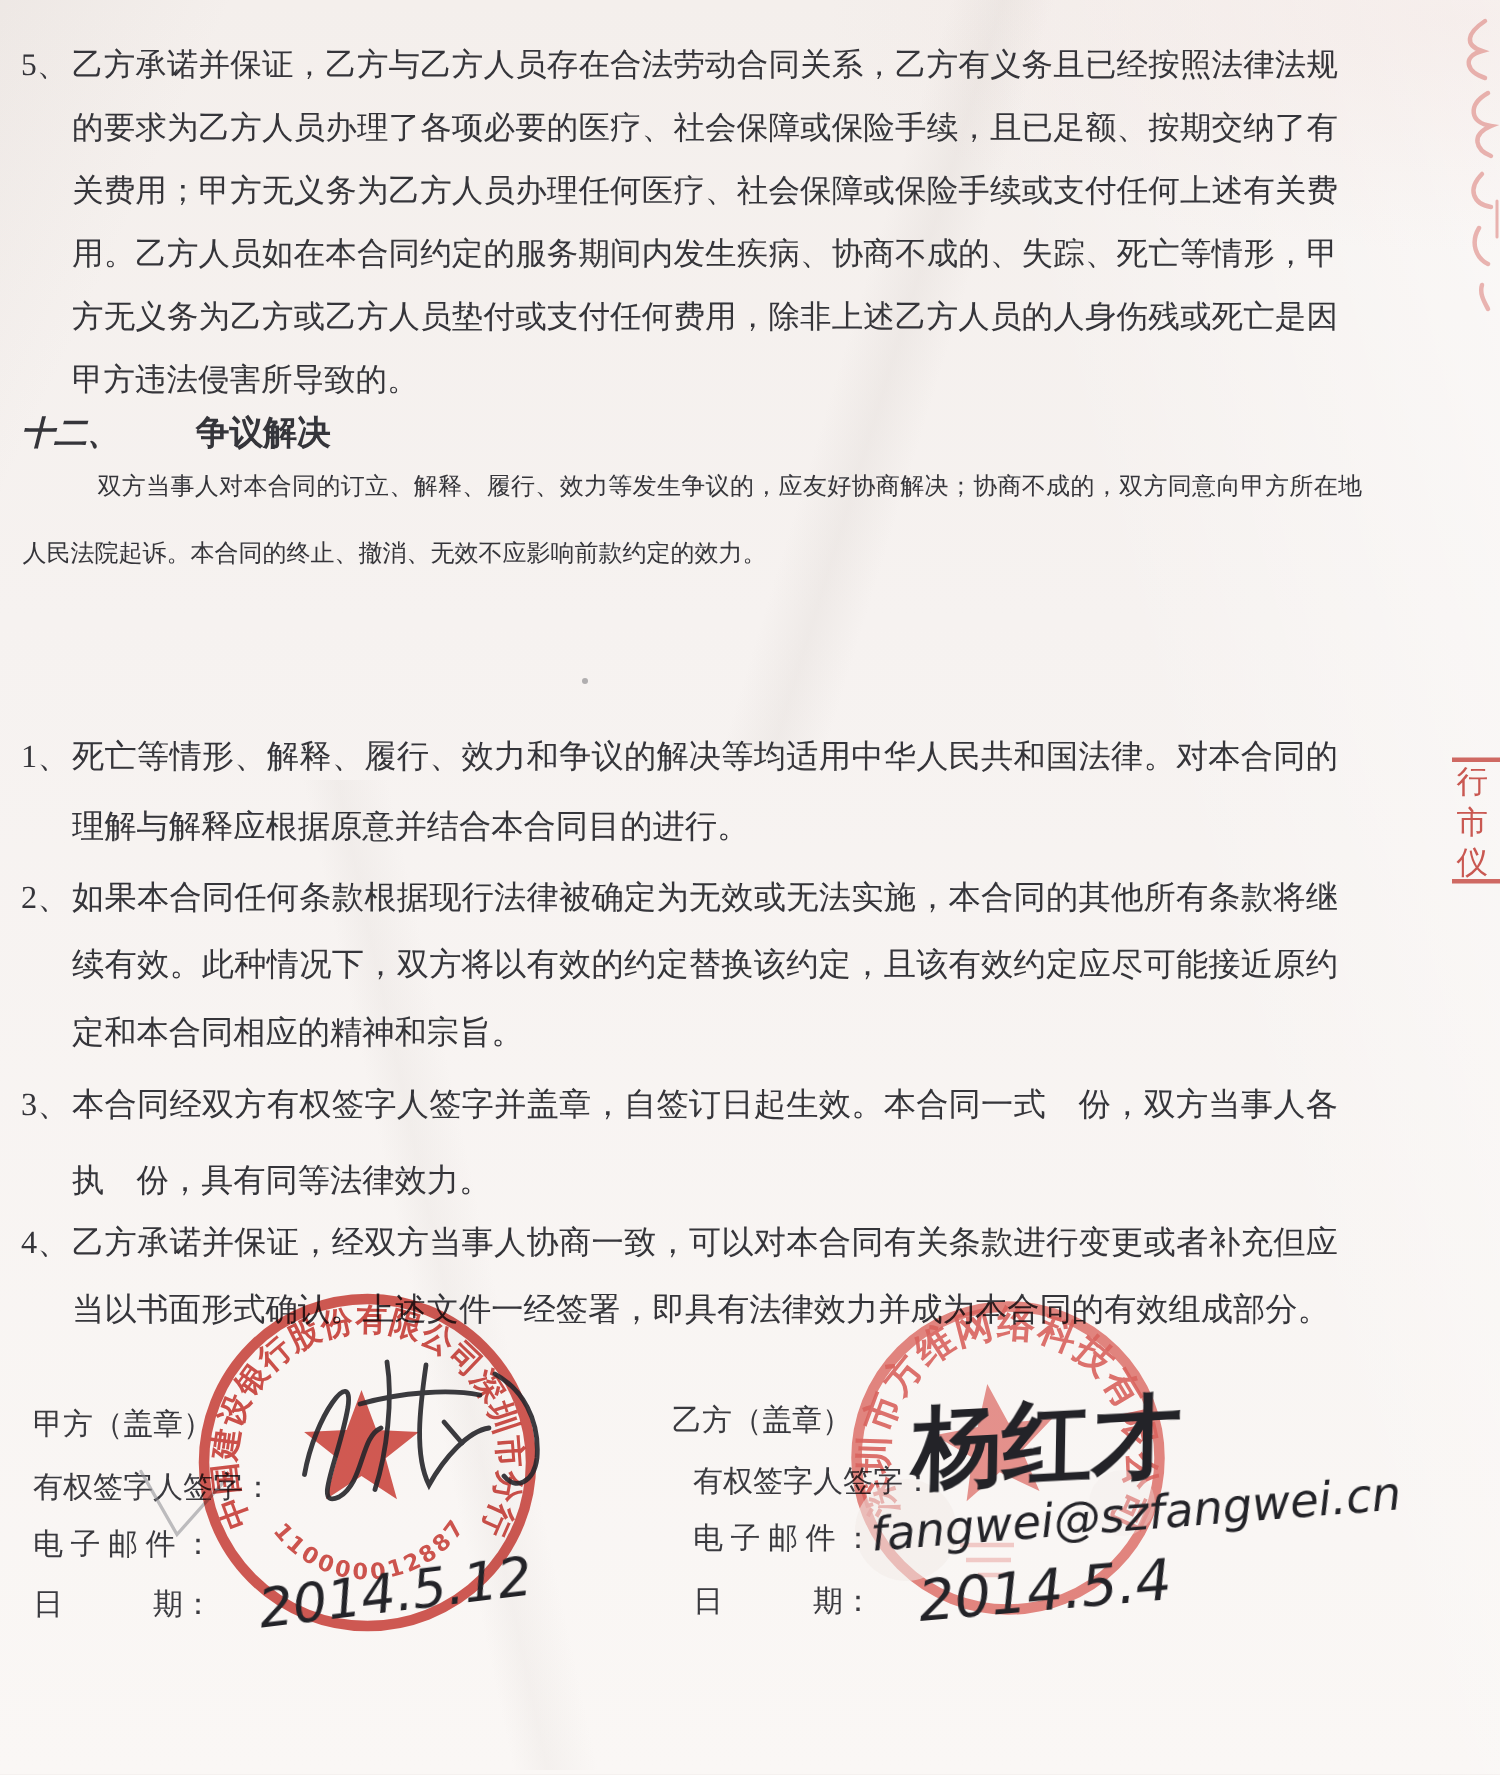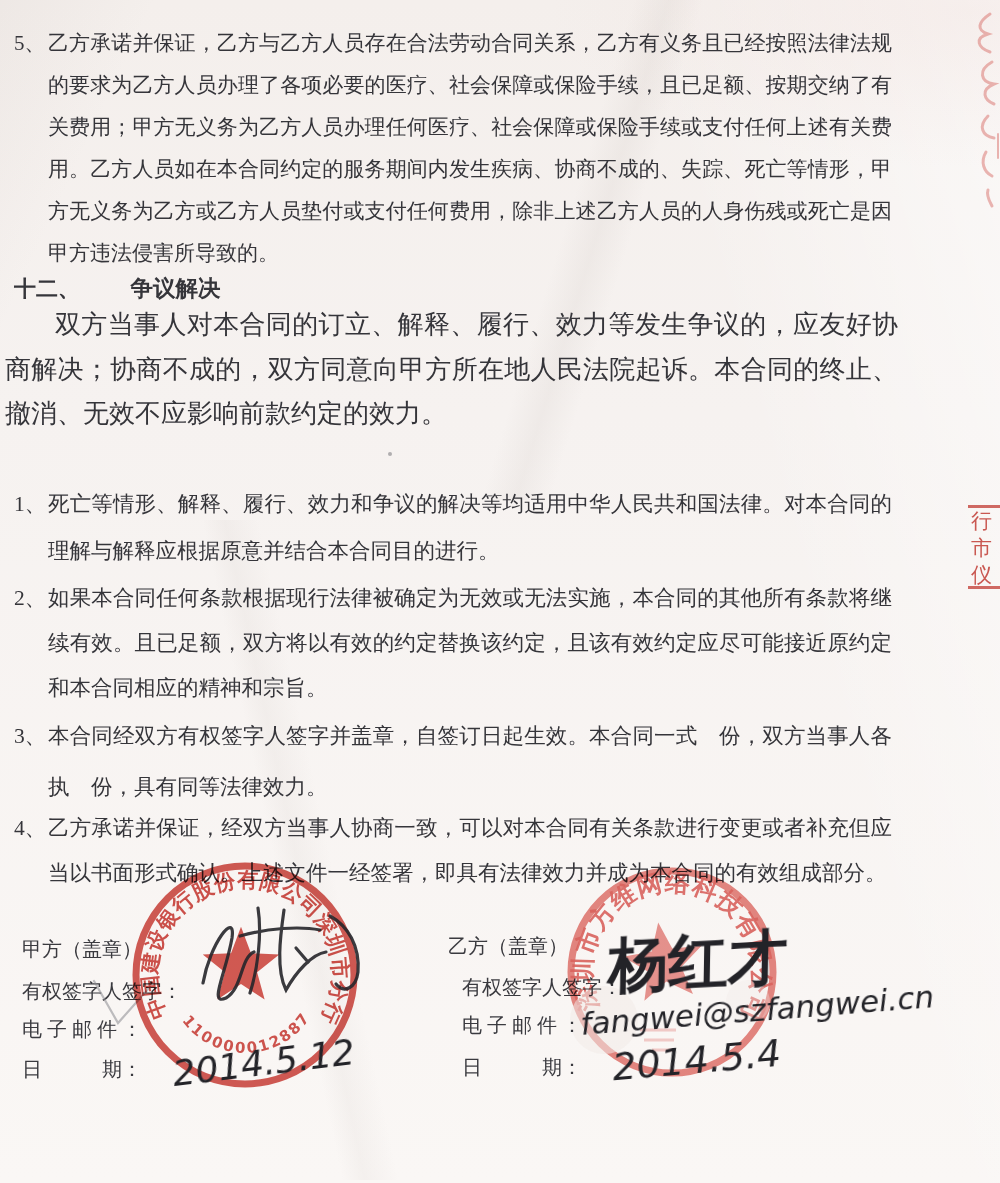--- a/index.html
+++ b/index.html
@@ -11,23 +11,23 @@
       linear-gradient(255deg, rgba(255,255,255,.55) 0%, transparent 28%),
       linear-gradient(180deg,#f4efec 0%,#f6f2f0 35%,#faf7f5 100%);
     font-family:"Liberation Serif","DejaVu Serif",serif;color:#35353a;}
   .wrinkle{position:absolute;left:0;width:1000px;pointer-events:none;}
   .w1{top:0;height:500px;background:linear-gradient(107deg, transparent 55%, rgba(188,178,172,.13) 58%, transparent 61%);}
   .w2{top:520px;height:660px;background:linear-gradient(78deg, transparent 30%, rgba(188,178,172,.10) 32%, transparent 35%);}
   .li{position:absolute;font-size:21px;}
   .li .num{position:absolute;left:0;top:0;}
   .li .txt{display:block;margin-left:34px;text-align:justify;}
   .sec-head{position:absolute;left:14px;font-size:22px;}
-  .sec-head .sec-num{display:inline-block;width:111px;font-weight:600;}
+  .sec-head .sec-num{display:inline-block;width:111px;font-weight:600;font-style:italic;}
   .sec-head .sec-title{font-weight:700;font-size:22.5px;text-align:right;}
-  .para{position:absolute;left:5px;width:893px;font-size:26px;line-height:44.5px;text-indent:50px;text-align:justify;}
+  .para{position:absolute;left:15px;width:893px;font-size:16px;line-height:44.5px;text-indent:50px;text-align:justify;}
   .lbl{position:absolute;font-size:20px;white-space:pre;color:#3a3a3f;}
   .hand{position:absolute;font-family:"DejaVu Sans","Liberation Sans",sans-serif;font-style:italic;color:#232328;z-index:6;filter:blur(.2px);}
   .stamp{position:absolute;mix-blend-mode:multiply;opacity:.93;filter:blur(.35px);z-index:4;}
   .inkart{position:absolute;z-index:6;}
   .side-frag{position:absolute;left:968px;top:505px;width:40px;height:84px;z-index:3;
     border-top:3px solid rgba(192,58,50,.75);border-bottom:3px solid rgba(192,58,50,.75);
     font-size:21px;line-height:27px;word-break:break-all;color:rgba(190,52,45,.82);padding-left:3px;box-sizing:border-box;}
   .speck{position:absolute;width:4px;height:4px;border-radius:50%;background:rgba(90,90,95,.45);z-index:2;}
 </style>
 </head>
@@ -48,21 +48,21 @@
   </div>
   <div class="para" style="top:303px;">双方当事人对本合同的订立、解释、履行、效力等发生争议的，应友好协商解决；协商不成的，双方同意向甲方所在地人民法院起诉。本合同的终止、撤消、无效不应影响前款约定的效力。</div>
 
 
   <div class="li" style="left:14px;top:481px;width:878px;line-height:47px;font-size:21.5px;">
     <span class="num">1、</span>
     <span class="txt">死亡等情形、解释、履行、效力和争议的解决等均适用中华人民共和国法律。对本合同的理解与解释应根据原意并结合本合同目的进行。</span>
   </div>
   <div class="li" style="left:14px;top:576px;width:878px;line-height:45px;font-size:21.5px;">
     <span class="num">2、</span>
-    <span class="txt">如果本合同任何条款根据现行法律被确定为无效或无法实施，本合同的其他所有条款将继续有效。且已足额，双方将以有效的约定替换该约定，且该有效约定应尽可能接近原约定和本合同相应的精神和宗旨。</span>
+    <span class="txt">如果本合同任何条款根据现行法律被确定为无效或无法实施，本合同的其他所有条款将继续有效。此种情况下，双方将以有效的约定替换该约定，且该有效约定应尽可能接近原约定和本合同相应的精神和宗旨。</span>
   </div>
   <div class="li" style="left:14px;top:711px;width:878px;line-height:51px;font-size:21.5px;">
     <span class="num">3、</span>
     <span class="txt">本合同经双方有权签字人签字并盖章，自签订日起生效。本合同一式　份，双方当事人各执　份，具有同等法律效力。</span>
   </div>
   <div class="li" style="left:14px;top:806px;width:878px;line-height:44.5px;font-size:21.5px;">
     <span class="num">4、</span>
     <span class="txt">乙方承诺并保证，经双方当事人协商一致，可以对本合同有关条款进行变更或者补充但应当以书面形式确认。上述文件一经签署，即具有法律效力并成为本合同的有效组成部分。</span>
   </div>
 

